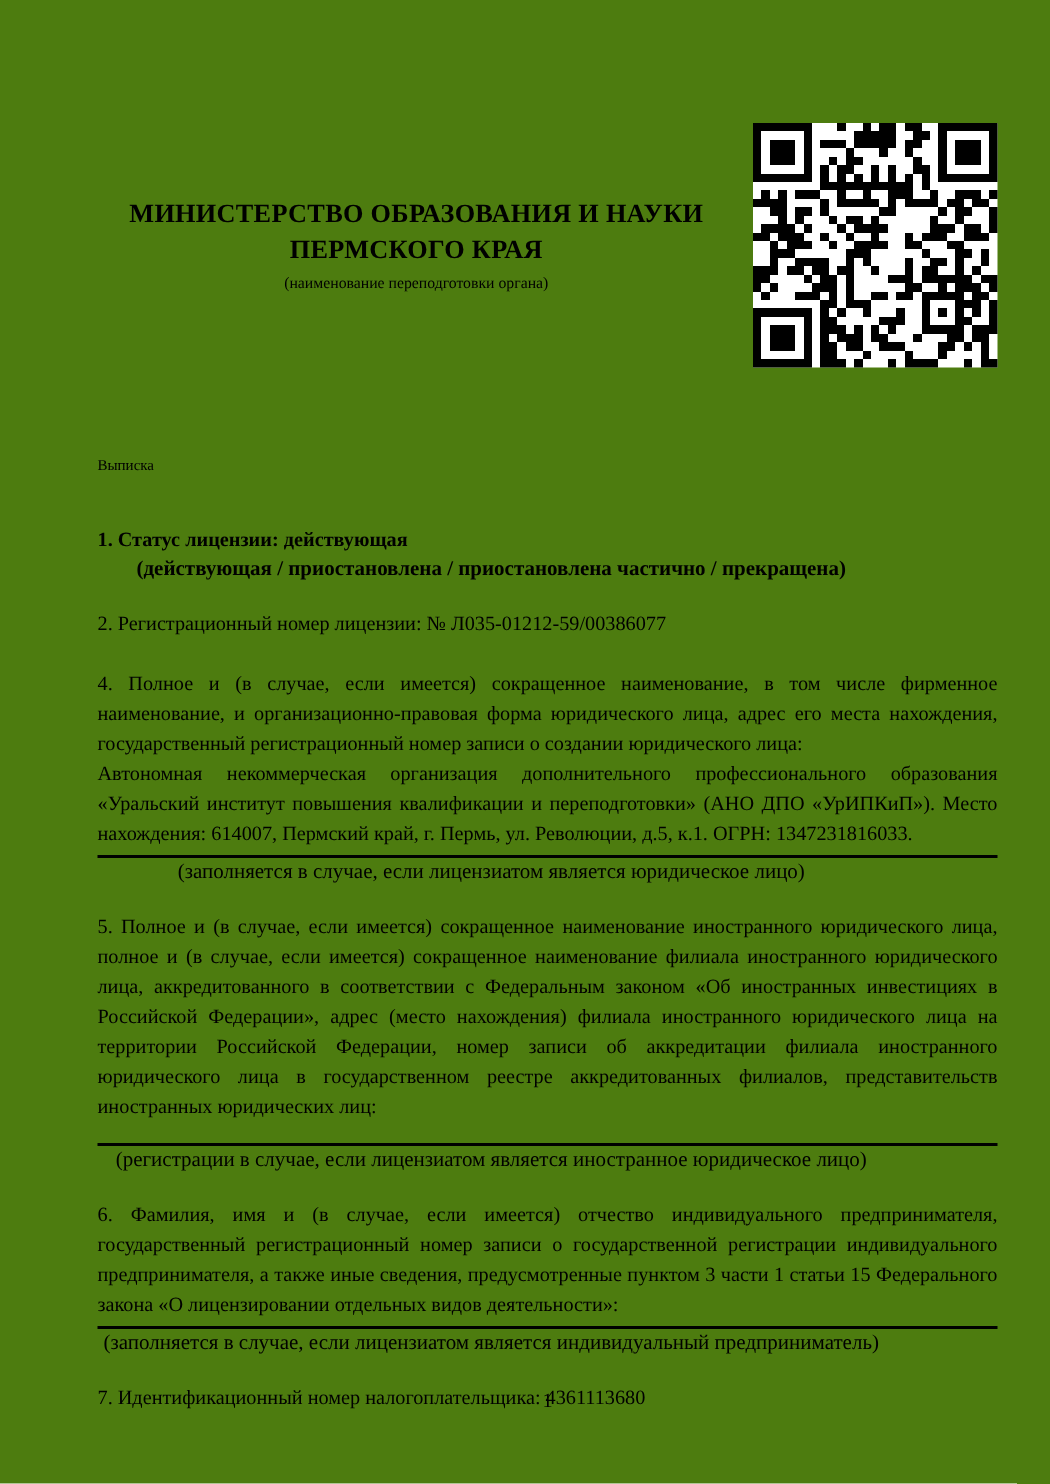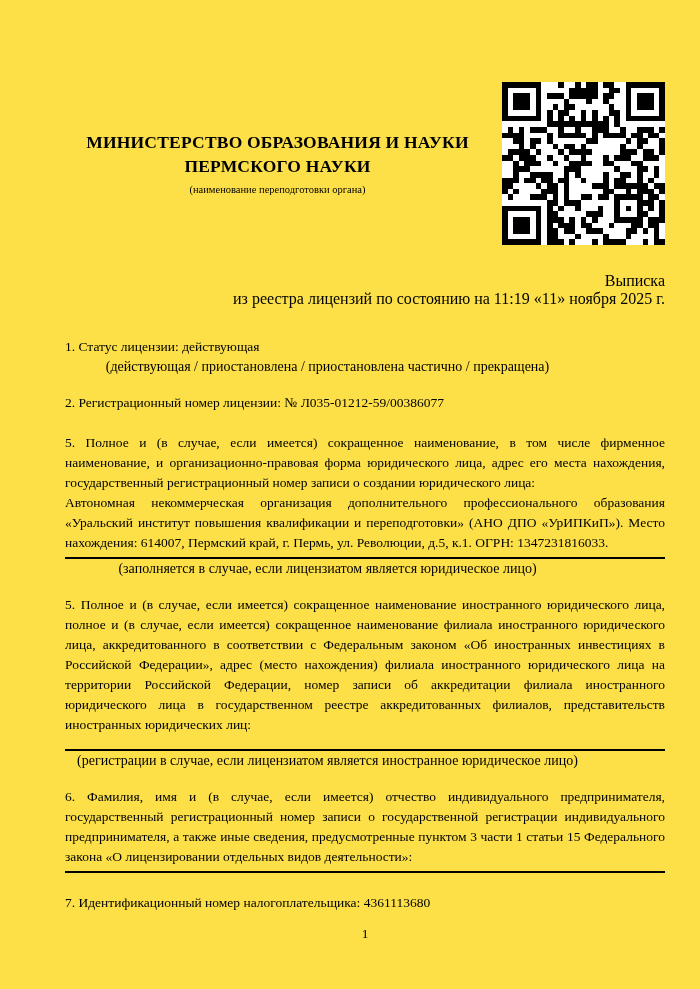--- a/index.html
+++ b/index.html
@@ -1,20 +1,20 @@
 <!DOCTYPE html>
 <html><head>
 <meta charset="utf-8">
 <style>
   html, body { margin: 0; padding: 0; background: #ffffff; }
   .page {
     position: relative;
     width: 700px;
     height: 989px;
-    background: #fde047;
+    background: #4d7c0f;
     color: #000000;
     font-family: "Liberation Serif", serif;
     overflow: hidden;
   }
   .content { padding: 0 35px 0 65px; }
 
   
   .qr {
     position: absolute;
     top: 82px;
@@ -37,34 +37,34 @@
     letter-spacing: 0.2px;
   }
   .ministry .m-caption {
     font-size: 10.5px;
     line-height: 13px;
     margin-top: 5px;
   }
 
   
   .doc-title {
-    margin-top: 76px;
-    text-align: right;
-    font-size: 16px;
+    margin-top: 106px;
+    text-align: left;
+    font-size: 10px;
     line-height: 17.5px;
   }
 
   
   .items {
     margin-top: 30px;
     font-size: 13.5px;
     line-height: 20px;
   }
   .item { margin-top: 20px; }
-  .item:first-child { margin-top: 0; }
+  .item:first-child { margin-top: 0; font-weight: bold; }
   .item p { margin: 0; text-align: justify; }
   .sub-caption {
     font-size: 14px;
     line-height: 13px;
     text-align: center;
     margin: 3px 75px 0 0;
   }
   .rule {
     border: 0;
     border-top: 2px solid #000000;
@@ -512,57 +512,57 @@
           <rect x="27" y="28" width="1" height="1"></rect>
           <rect x="28" y="28" width="1" height="1"></rect>
         </g>
       </svg>
     </div>
 
   <div class="content">
 
     <div class="ministry">
       <div class="title">МИНИСТЕРСТВО ОБРАЗОВАНИЯ И НАУКИ</div>
-      <div class="title">ПЕРМСКОГО НАУКИ</div>
+      <div class="title">ПЕРМСКОГО КРАЯ</div>
       <div class="m-caption">(наименование переподготовки органа)</div>
     </div>
 
     <div class="doc-title">
       <div>Выписка</div>
-      <div>из реестра лицензий по состоянию на 11:19 «11» ноября 2025 г.</div>
     </div>
 
     <div class="items">
 
       <div class="item item-1">
         <p>1. Статус лицензии: действующая</p>
         <div class="sub-caption">(действующая / приостановлена / приостановлена частично / прекращена)</div>
       </div>
 
       <div class="item item-2">
         <p>2. Регистрационный номер лицензии: № Л035-01212-59/00386077</p>
       </div>
 
 
       <div class="item item-4">
-        <p>5. Полное и (в случае, если имеется) сокращенное наименование, в том числе фирменное наименование, и организационно-правовая форма юридического лица, адрес его места нахождения, государственный регистрационный номер записи о создании юридического лица:</p>
+        <p>4. Полное и (в случае, если имеется) сокращенное наименование, в том числе фирменное наименование, и организационно-правовая форма юридического лица, адрес его места нахождения, государственный регистрационный номер записи о создании юридического лица:</p>
         <p>Автономная некоммерческая организация дополнительного профессионального образования «Уральский институт повышения квалификации и переподготовки» (АНО ДПО «УрИПКиП»). Место нахождения: 614007, Пермский край, г. Пермь, ул. Революции, д.5, к.1. ОГРН: 1347231816033.</p>
         <hr class="rule">
         <div class="sub-caption">(заполняется в случае, если лицензиатом является юридическое лицо)</div>
       </div>
 
       <div class="item item-5">
         <p>5. Полное и (в случае, если имеется) сокращенное наименование иностранного юридического лица, полное и (в случае, если имеется) сокращенное наименование филиала иностранного юридического лица, аккредитованного в соответствии с Федеральным законом «Об иностранных инвестициях в Российской Федерации», адрес (место нахождения) филиала иностранного юридического лица на территории Российской Федерации, номер записи об аккредитации филиала иностранного юридического лица в государственном реестре аккредитованных филиалов, представительств иностранных юридических лиц:</p>
         <hr class="rule gap-above">
         <div class="sub-caption">(регистрации в случае, если лицензиатом является иностранное юридическое лицо)</div>
       </div>
 
       <div class="item item-6">
         <p>6. Фамилия, имя и (в случае, если имеется) отчество индивидуального предпринимателя, государственный регистрационный номер записи о государственной регистрации индивидуального предпринимателя, а также иные сведения, предусмотренные пунктом 3 части 1 статьи 15 Федерального закона «О лицензировании отдельных видов деятельности»:</p>
         <hr class="rule">
+        <div class="sub-caption">(заполняется в случае, если лицензиатом является индивидуальный предприниматель)</div>
       </div>
 
       <div class="item item-7">
         <p>7. Идентификационный номер налогоплательщика: 4361113680</p>
       </div>
 
     </div>
   </div>
 
   <div class="page-number">1</div>

